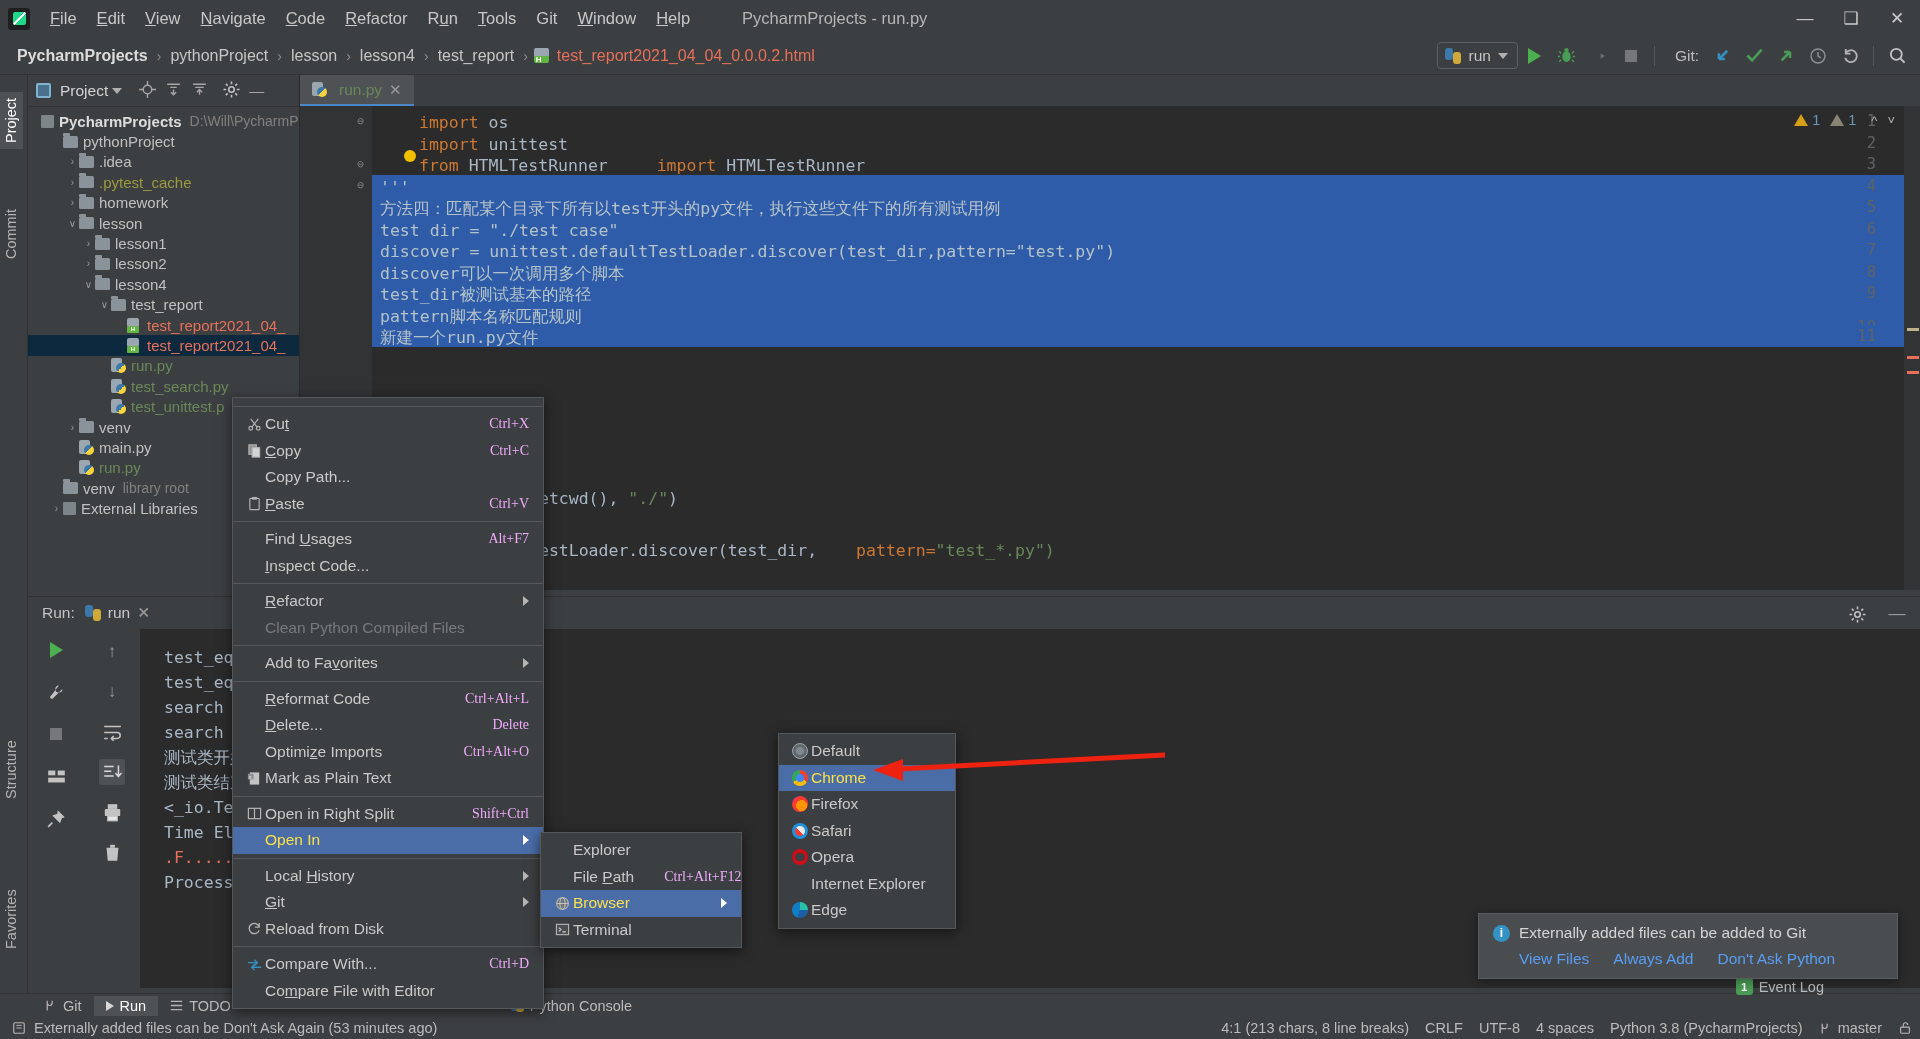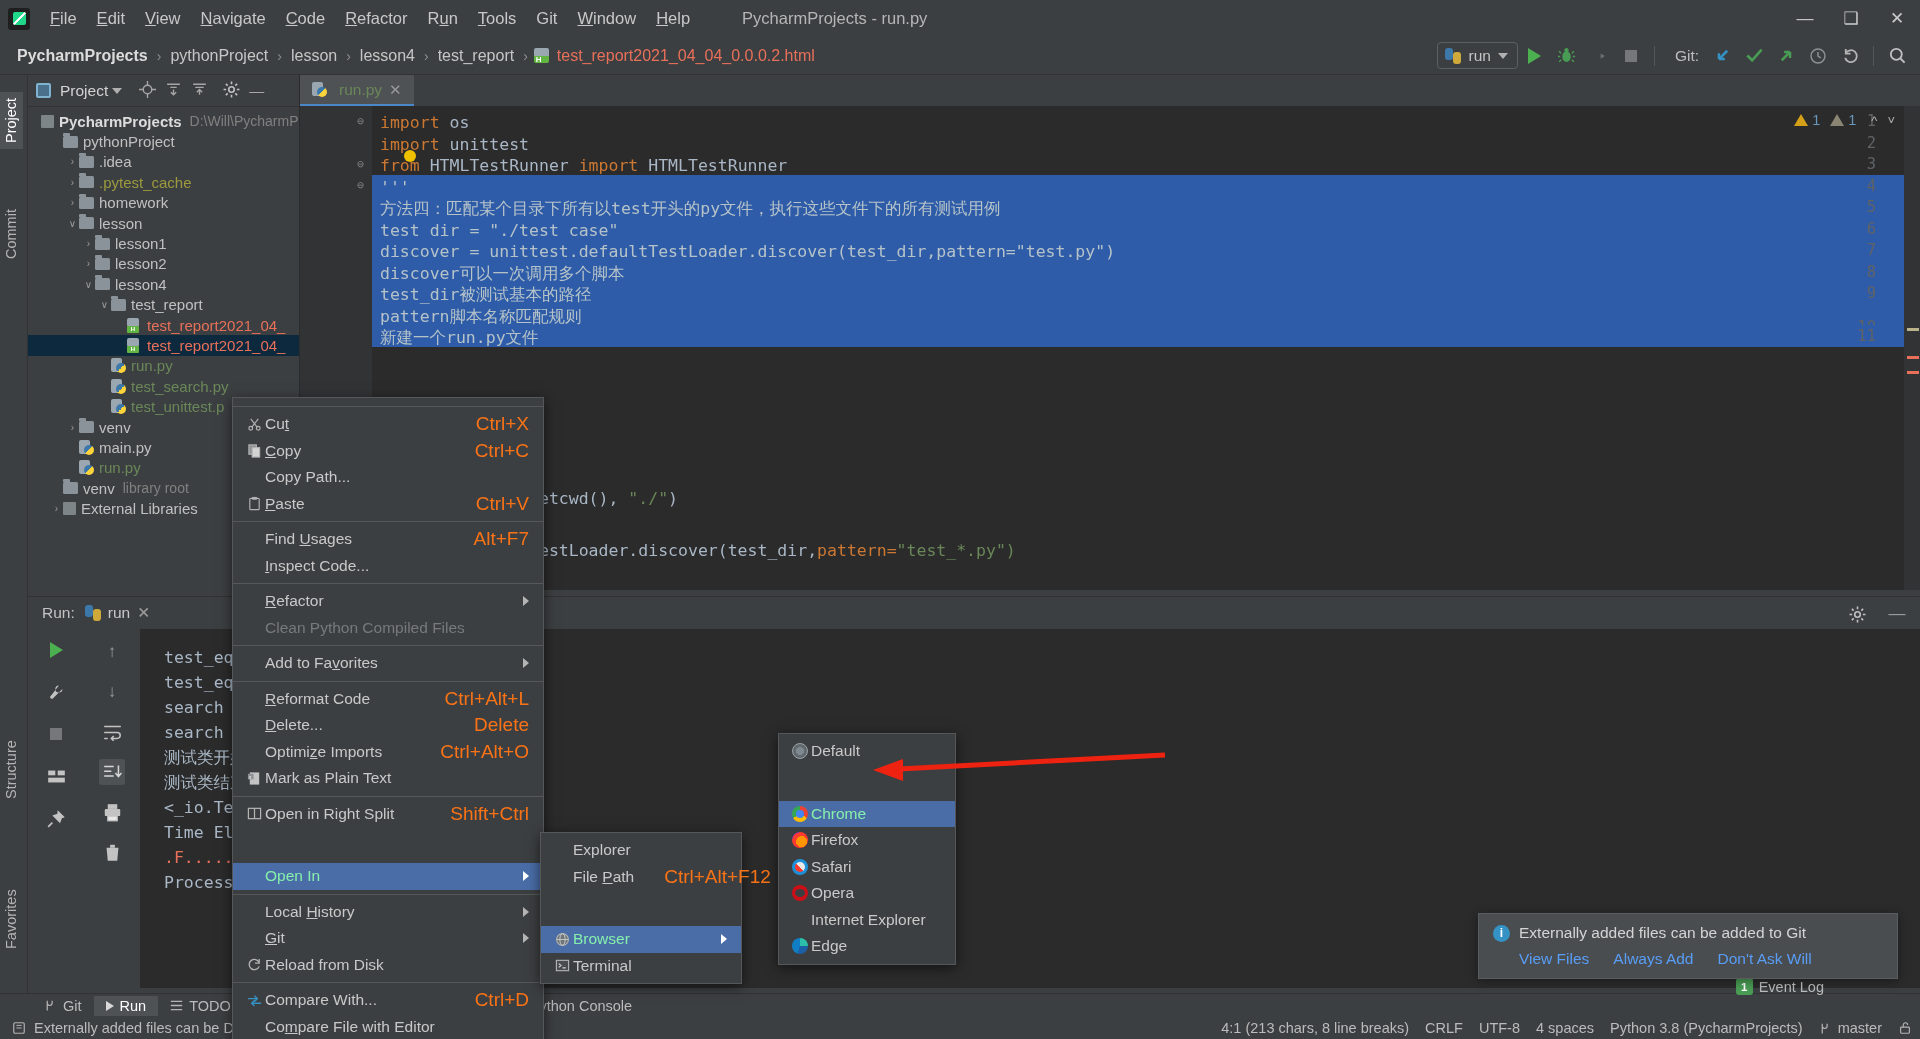--- a/index.html
+++ b/index.html
@@ -144,21 +144,21 @@
     position:absolute;right:44px;font-size:15.5px;color:#606366;
     font-family:"DejaVu Sans Mono", monospace; text-align:right; width:30px;
   }
   .fold{ position:absolute;left:55px;width:11px;height:11px;color:#8c8c8c;font-size:9px;
     display:flex;align-items:center;justify-content:center;}
   .codeline{
     position:absolute;left:80px;font-size:16.5px;line-height:21.5px;
     font-family:"DejaVu Sans Mono", monospace; white-space:pre;
   }
   .selband{ position:absolute;left:72px;right:0;background:#2f5ca8; }
-  .k-orange{color:#cc7832;}
+  .k-orange{color:#cc7832;margin-left:39px;}
   .k-white{color:#a9b7c6;}
   .k-green{color:#6a8759;}
   .sel-txt{ color:#b5c3c9; }
   .bulb{ position:absolute; width:12px;height:12px;border-radius:50%;background:#f0c000;}
   .warnbar{
     position:absolute;right:0;top:0;width:16px;height:100%;background:#313335;
   }
   .editor-topright{
     position:absolute; right:22px; top:6px; display:flex; align-items:center; gap:4px; font-size:14px;
   }
@@ -197,25 +197,25 @@
 
   
   .ctxmenu{
     position:absolute; background:#3c3f41; border:1px solid #555759;
     box-shadow:0 3px 12px rgba(0,0,0,.55); z-index:60; padding:4px 0;
   }
   .ctxmenu .item{
     height:26.5px; display:flex; align-items:center; padding:0 14px 0 10px;
     font-size:15.5px; color:#c9c9c9; white-space:nowrap; position:relative;
   }
-  .ctxmenu .item.sel{ background:#4a6da7; color:#86efac;margin-top:36px;}
+  .ctxmenu .item.sel{ background:#4a6da7; color:#fde047;}
   .ctxmenu .item.disabled{ color:#777a7c;}
   .ctxmenu .item .ic{ width:22px;flex:0 0 22px;display:flex;align-items:center;justify-content:center;font-size:14px;color:#a6a6a6;}
   .ctxmenu .item .txt{ flex:1; }
-  .ctxmenu .item .acc{ margin-left:30px; color:#f97316; font-size:19px;}
+  .ctxmenu .item .acc{ margin-left:30px; color:#f0abfc; font-size:14px;font-family:Liberation Serif, serif;}
   .ctxmenu .item .sub{ margin-left:22px; width:0;height:0;
     border-top:5px solid transparent;border-bottom:5px solid transparent;border-left:6px solid #b5b5b5;}
   .ctxmenu .item.sel .sub{ border-left-color:#fff;}
   .ctxsep{ height:1px;background:#555759;margin:4px 0;}
   .ctxmenu .item u{ text-decoration:underline; }
 
   
   .bico{ width:16px;height:16px;border-radius:50%;}
   .b-default{ background:radial-gradient(circle,#7f8a90 40%,#5f696e 41%); border:1px solid #9aa3a8;}
   .b-chrome{ background:conic-gradient(#ea4335 0 33%, #fbbc05 33% 66%, #34a853 66% 100%); position:relative;}
@@ -905,21 +905,21 @@
   </svg>
 
   <div class="balloon">
     <div class="ln1">
       <span class="info-ico">i</span>
       <span>Externally added files can be added to Git</span>
     </div>
     <div class="ln2">
       <a href="#">View Files</a>
       <a href="#">Always Add</a>
-      <a href="#">Don't Ask Will</a>
+      <a href="#">Don't Ask Python</a>
     </div>
   </div>
 
   <div class="toolwins">
     <div class="tw" style="margin-left:32px">
       <svg width="13" height="13" viewBox="0 0 16 16">
           <path d="M4 2 L4 14 M4 5 a3 3 0 0 0 6 0 L10 2" stroke="#b4b4b4" stroke-width="1.5" fill="none"></path>
         </svg>
       <span>Git</span>
     </div>

